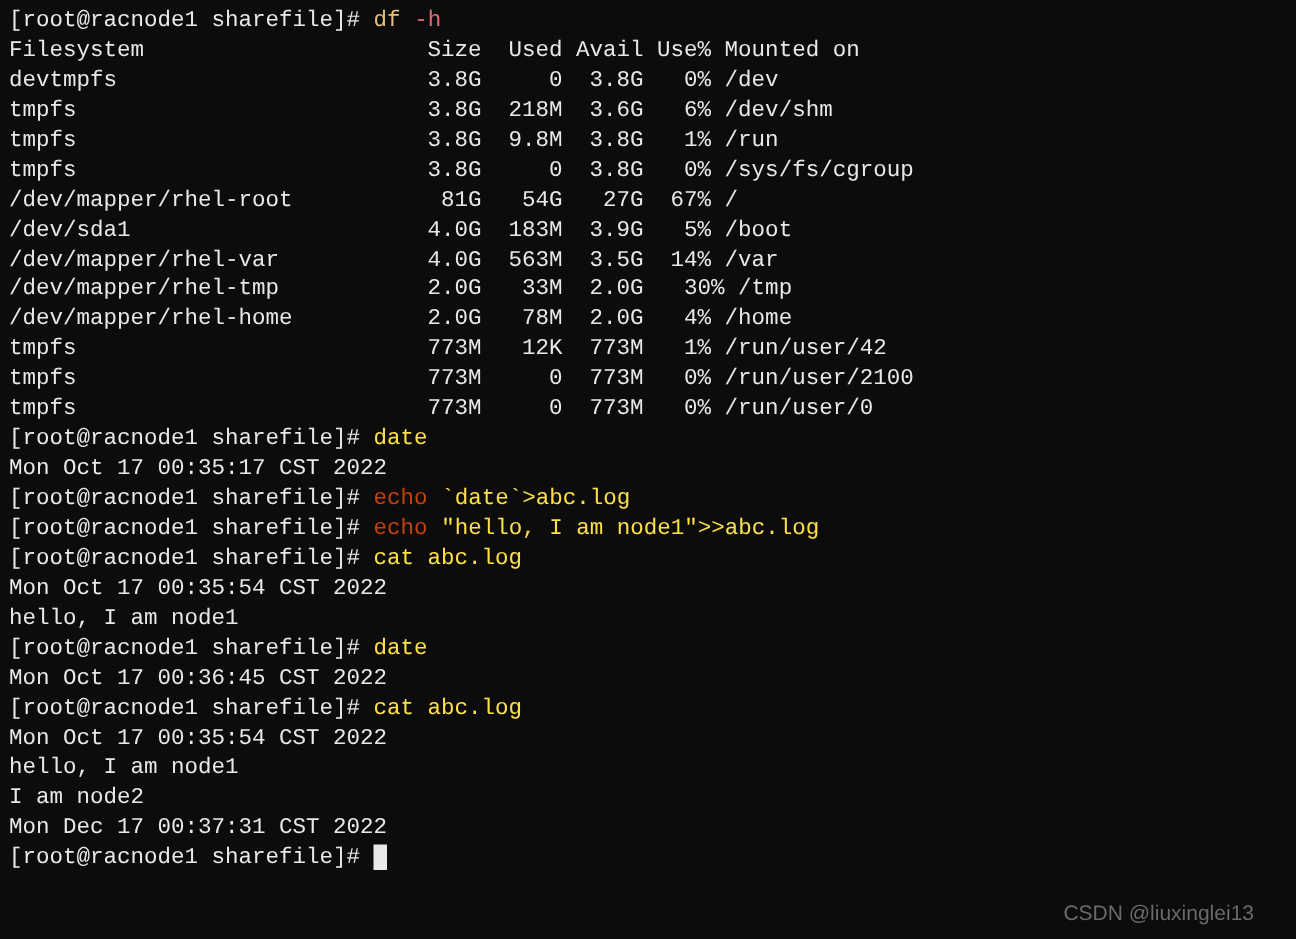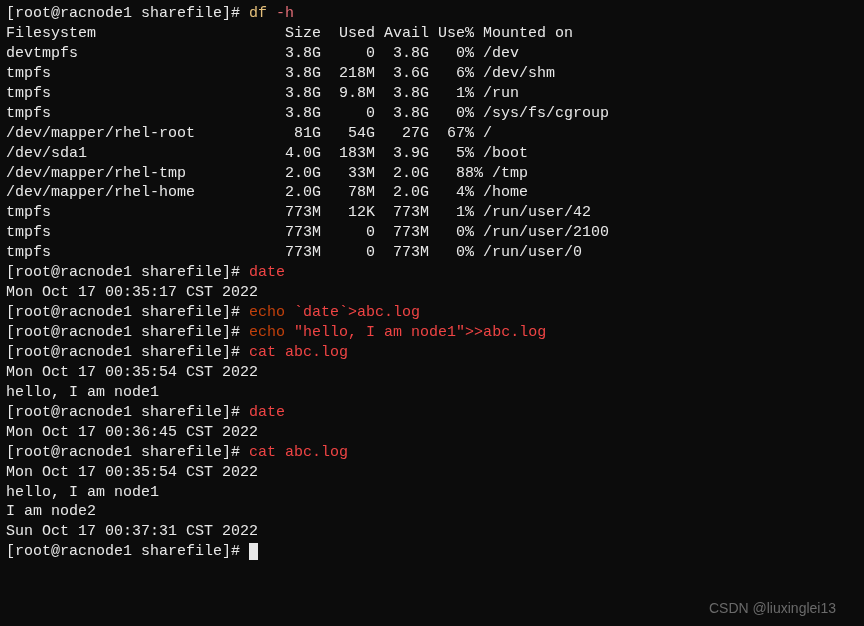--- a/index.html
+++ b/index.html
@@ -12,21 +12,21 @@
       padding: 4px 6px;
       width: 864px;
       height: 626px;
       position: relative;
       overflow: hidden;
     }
     .line { white-space: pre; }
     .cmd-yellow { color: #e5c07b; }
     .cmd-cyan { color: #c2410c; }
     .cmd-red { color: #e06c75; }
-    .cmd-white { color: #ef4444; }
+    .cmd-white { color: #fde047; }
     .cursor {
       display: inline-block;
       width: 9px;
       height: 17px;
       background: #e8e8e8;
       vertical-align: text-bottom;
     }
     .watermark {
       position: absolute;
       bottom: 8px;
@@ -42,36 +42,37 @@
 <div>
   <div class="line"><span>[root@racnode1 sharefile]#</span> <span class="cmd-yellow">df</span> <span class="cmd-red">-h</span></div>
   <div class="line" id="df-header">Filesystem                     Size  Used Avail Use% Mounted on</div>
   <div id="df-rows">
       <div class="line">devtmpfs                       3.8G     0  3.8G   0% /dev</div>
       <div class="line">tmpfs                          3.8G  218M  3.6G   6% /dev/shm</div>
       <div class="line">tmpfs                          3.8G  9.8M  3.8G   1% /run</div>
       <div class="line">tmpfs                          3.8G     0  3.8G   0% /sys/fs/cgroup</div>
       <div class="line">/dev/mapper/rhel-root           81G   54G   27G  67% /</div>
       <div class="line">/dev/sda1                      4.0G  183M  3.9G   5% /boot</div>
-      <div class="line">/dev/mapper/rhel-tmp           2.0G   33M  2.0G   88% /tmp</div>
+      <div class="line">/dev/mapper/rhel-var           4.0G  563M  3.5G  14% /var</div>
+      <div class="line">/dev/mapper/rhel-tmp           2.0G   33M  2.0G   30% /tmp</div>
       <div class="line">/dev/mapper/rhel-home          2.0G   78M  2.0G   4% /home</div>
       <div class="line">tmpfs                          773M   12K  773M   1% /run/user/42</div>
       <div class="line">tmpfs                          773M     0  773M   0% /run/user/2100</div>
       <div class="line">tmpfs                          773M     0  773M   0% /run/user/0</div>
     </div>
   <div class="line"><span>[root@racnode1 sharefile]#</span> <span class="cmd-white">date</span></div>
   <div class="line">Mon Oct 17 00:35:17 CST 2022</div>
   <div class="line"><span>[root@racnode1 sharefile]#</span> <span class="cmd-cyan">echo</span> <span class="cmd-white">`date`&gt;abc.log</span></div>
   <div class="line"><span>[root@racnode1 sharefile]#</span> <span class="cmd-cyan">echo</span> <span class="cmd-white">"hello, I am node1"&gt;&gt;abc.log</span></div>
   <div class="line"><span>[root@racnode1 sharefile]#</span> <span class="cmd-white">cat abc.log</span></div>
   <div class="line">Mon Oct 17 00:35:54 CST 2022</div>
   <div class="line">hello, I am node1</div>
   <div class="line"><span>[root@racnode1 sharefile]#</span> <span class="cmd-white">date</span></div>
   <div class="line">Mon Oct 17 00:36:45 CST 2022</div>
   <div class="line"><span>[root@racnode1 sharefile]#</span> <span class="cmd-white">cat abc.log</span></div>
   <div class="line">Mon Oct 17 00:35:54 CST 2022</div>
   <div class="line">hello, I am node1</div>
   <div class="line">I am node2</div>
-  <div class="line">Sun Oct 17 00:37:31 CST 2022</div>
+  <div class="line">Mon Dec 17 00:37:31 CST 2022</div>
   <div class="line"><span>[root@racnode1 sharefile]#</span> <span class="cursor"></span></div>
 </div>
 
 <div class="watermark">CSDN @liuxinglei13</div>
 
 </body></html>

